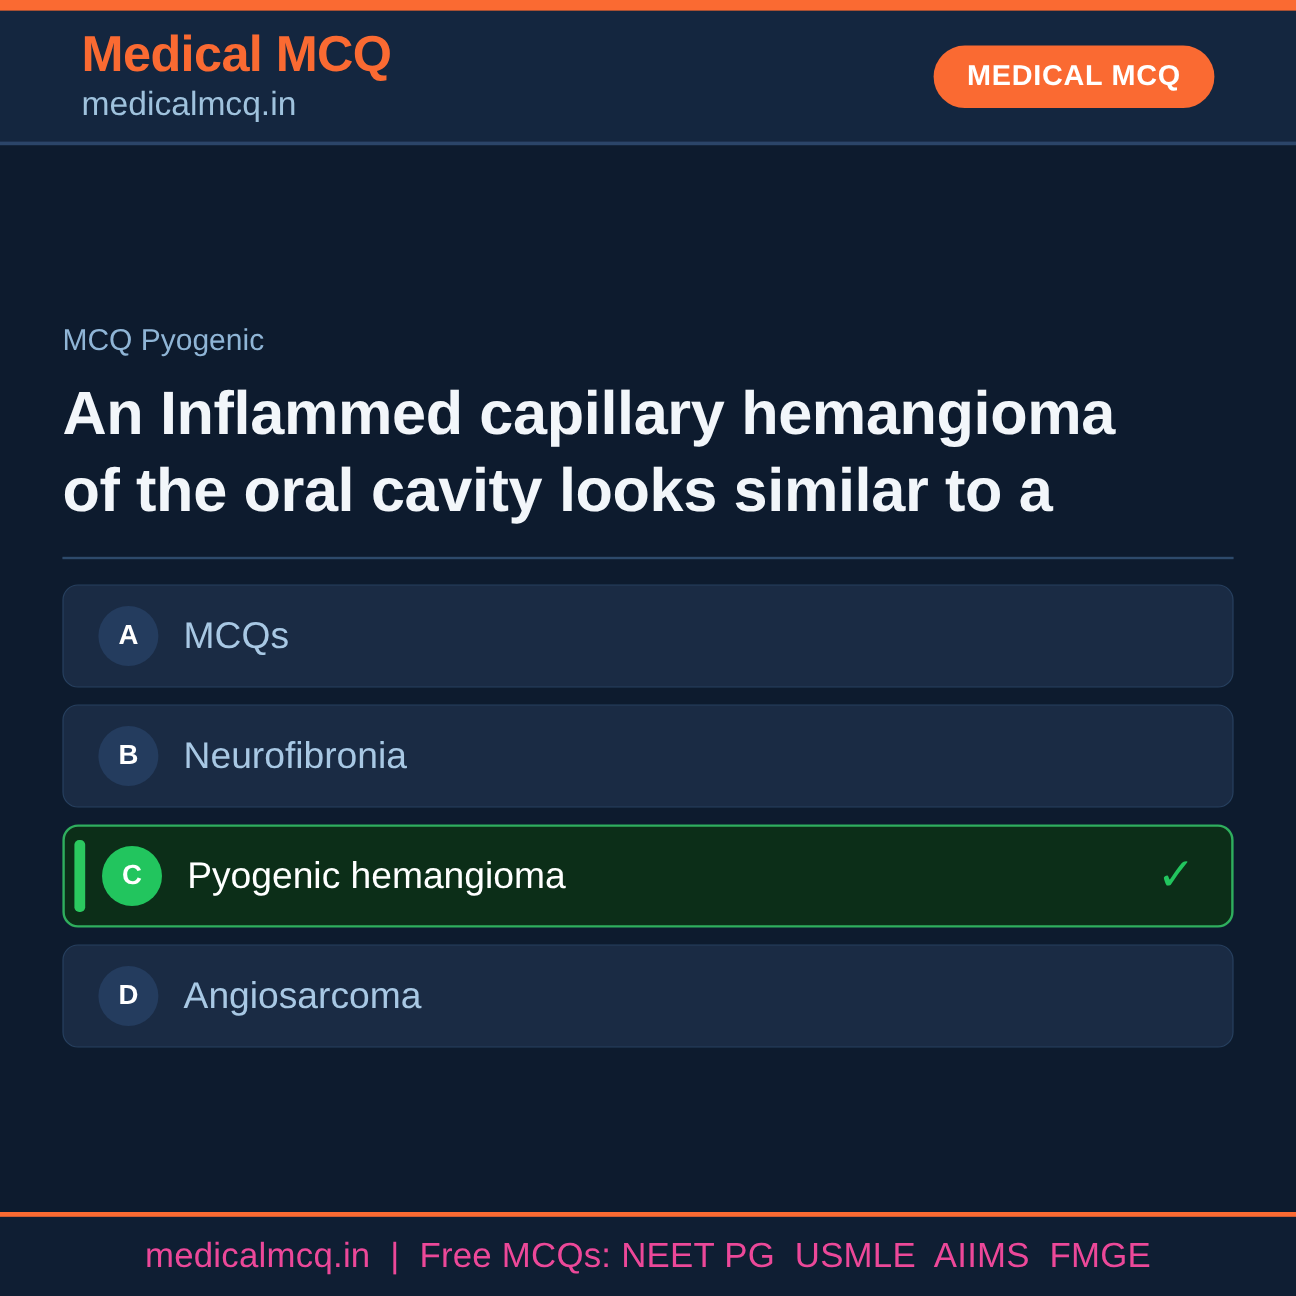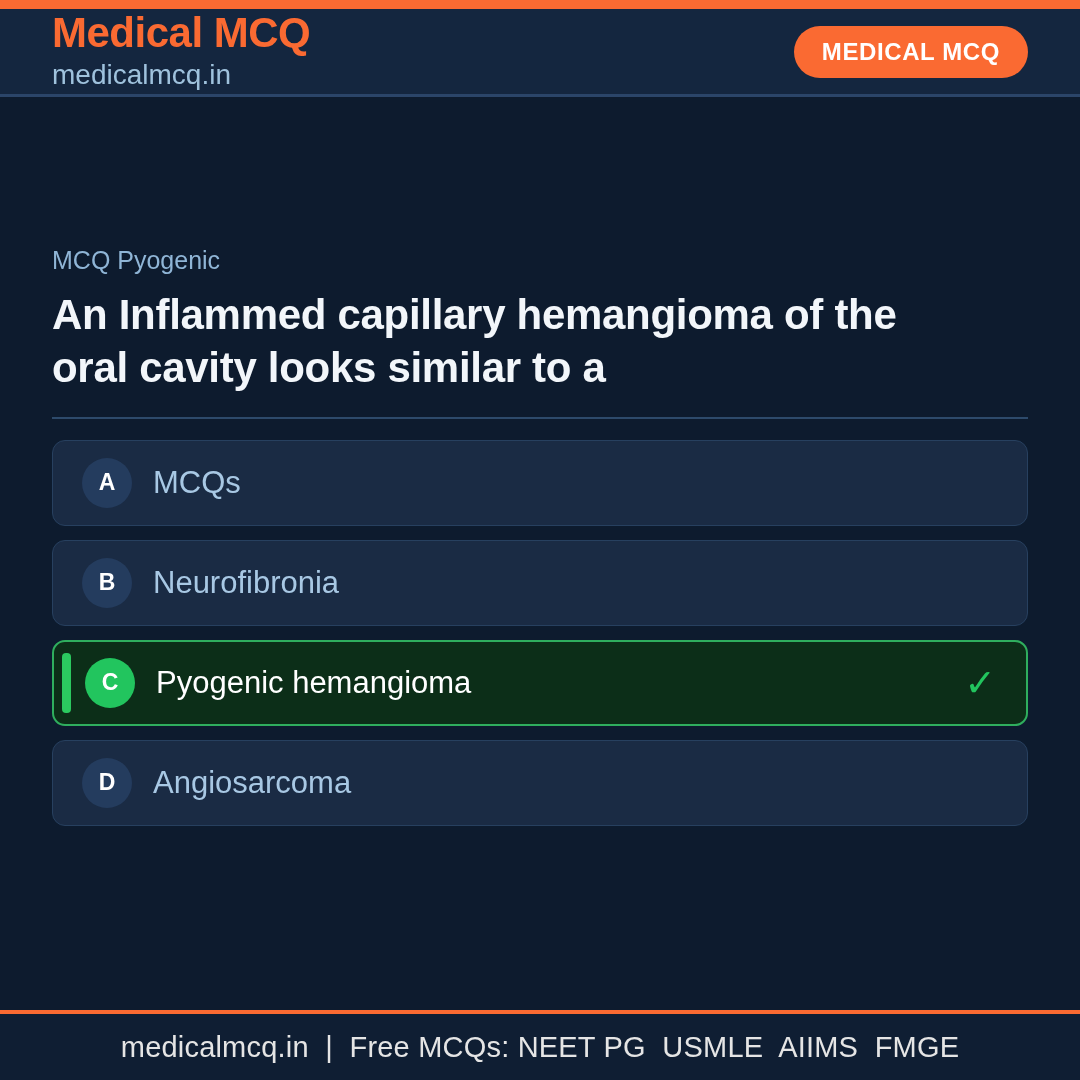--- a/index.html
+++ b/index.html
@@ -27,28 +27,28 @@
   .top-accent {
     height: 9px;
     width: 100%;
     background: #FA6A32;
     flex: 0 0 auto;
   }
 
   
   .header {
     flex: 0 0 auto;
-    height: 88px;
+    height: 112px;
     background: #14263F;
     border-bottom: 3px solid #2B4straight;
     border-bottom: 3px solid #2B4569;
     display: flex;
     align-items: center;
     justify-content: space-between;
-    padding: 0 52px;
+    padding: 0 68px;
     box-sizing: border-box;
   }
   .brand-block {
     display: flex;
     flex-direction: column;
     justify-content: center;
   }
   .brand-title {
     font-size: 42px;
     font-weight: bold;
@@ -86,21 +86,21 @@
 
   .eyebrow {
     margin-top: 148px;
     font-size: 25px;
     color: #8FB5D6;
     line-height: 1.2;
   }
 
   .question {
     margin-top: 14px;
-    font-size: 42px;
+    font-size: 51px;
     font-weight: bold;
     color: #F2F6FA;
     line-height: 1.26;
     letter-spacing: -0.3px;
     max-width: 900px;
   }
 
   .divider {
     margin-top: 22px;
     height: 2px;
@@ -189,21 +189,21 @@
     height: 70px;
     background: #0F1E33;
     border-top: 4px solid #FA6A32;
     display: flex;
     align-items: center;
     justify-content: center;
     box-sizing: border-box;
   }
   .footer-text {
     font-size: 29px;
-    color: #e5e5e5;
+    color: #ec4899;
     letter-spacing: 0.2px;
     white-space: pre;
   }
 </style>
 </head>
 <body>
 
 <div class="page">
 
   <div class="top-accent"></div>

